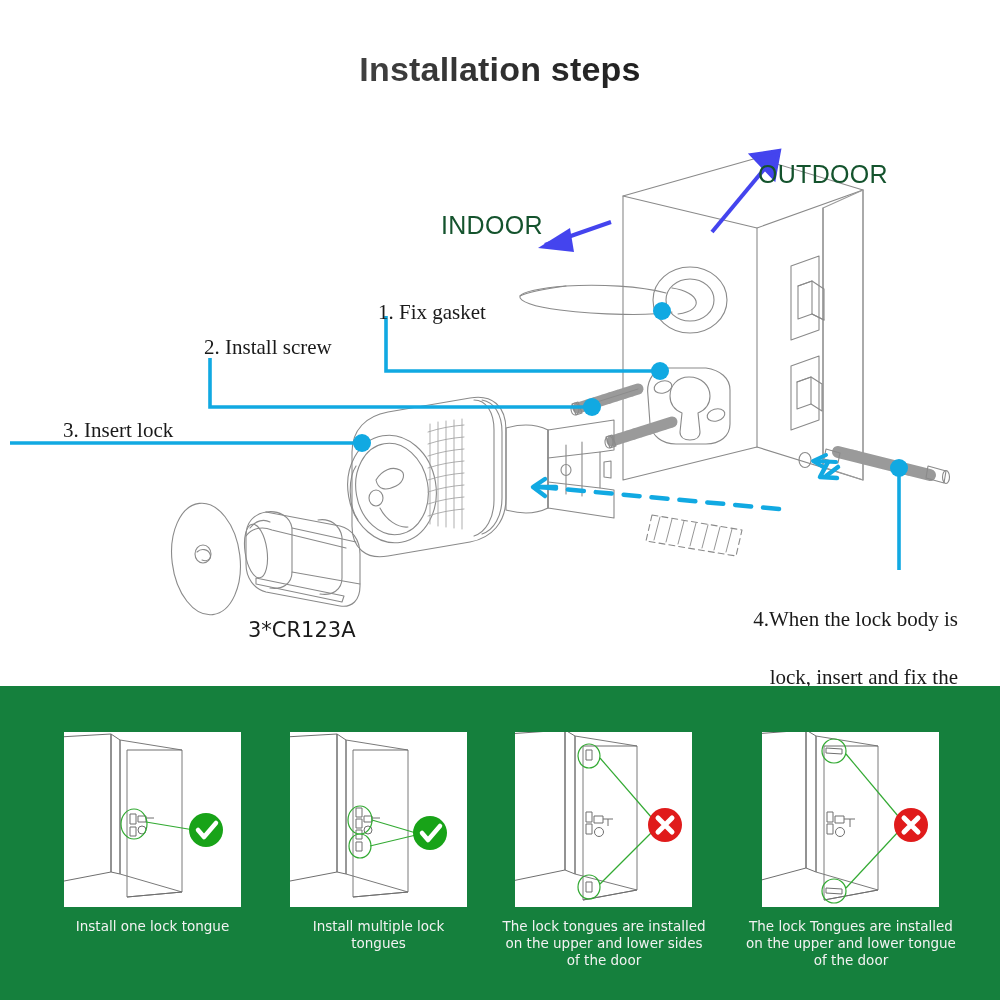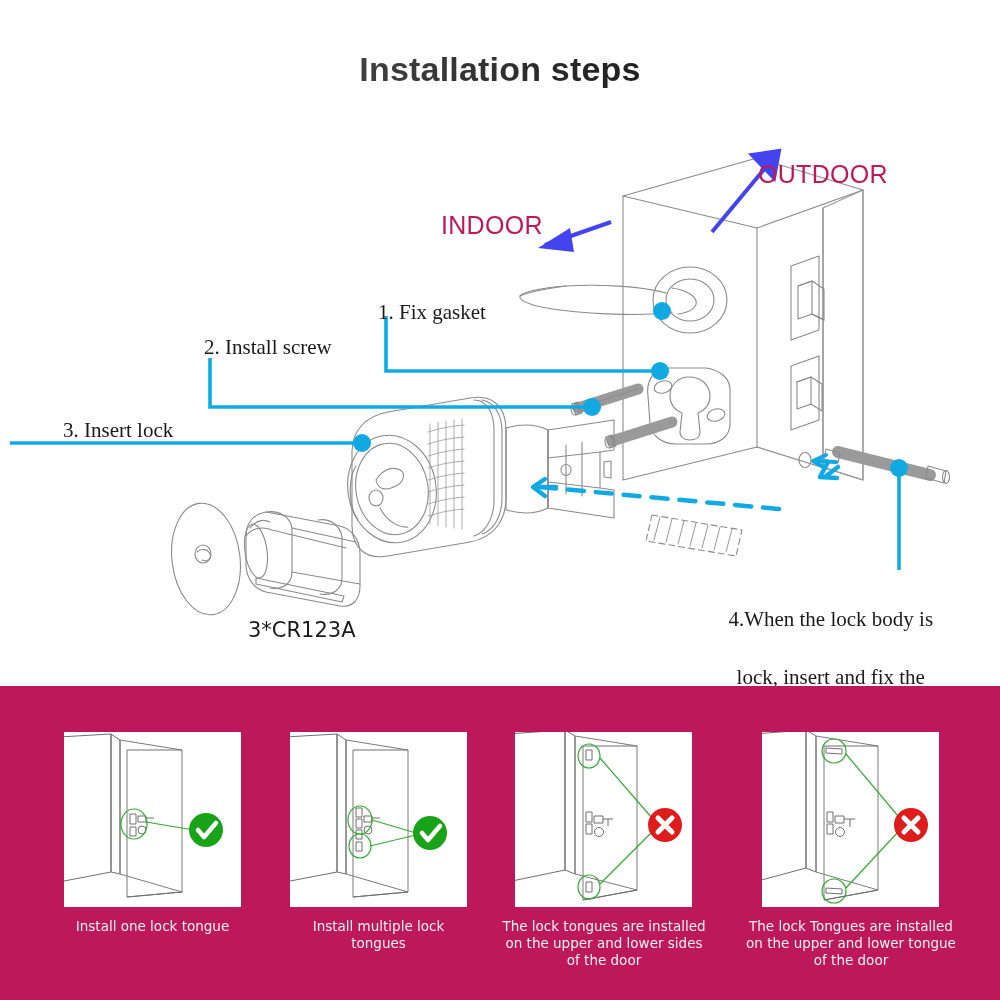--- a/index.html
+++ b/index.html
@@ -21,33 +21,33 @@
     color: transparent; -webkit-text-fill-color: transparent;
   }
 
   
   #upper { position: absolute; left: 0; top: 0; width: 1000px; height: 686px; }
   #upper svg { position: absolute; left: 0; top: 0; }
 
   .lbl { position: absolute; white-space: pre; }
 
   .dir-label {
-    color: #be185d; font-size: 25px; letter-spacing: .3px;
+    color: #14532d; font-size: 25px; letter-spacing: .3px;
     font-family: "Liberation Sans", sans-serif;
   }
   .step-label {
     color: #1a1a1a; font-size: 21px; line-height: 27px;
     font-family: Liberation Serif, serif;
   }
   .batt-label { color: #1a1a1a; font-size: 21px; font-family: "DejaVu Sans", sans-serif; }
 
   
   #lower {
     position: absolute; left: 0; top: 686px; width: 1000px; height: 314px;
-    background: #be185d;
+    background: #15803d;
   }
   .panel { position: absolute; top: 46px; width: 177px; }
   .panel-art {
     width: 177px; height: 175px; background: #ffffff;
     position: relative; overflow: hidden;
   }
   .panel-art svg { position: absolute; left: 0; top: 0; }
   .panel-caption {
     margin-top: 11px; width: 100%;
     color: #f2f2f2; font-size: 13.5px; line-height: 17px;
@@ -262,21 +262,21 @@
       </g>
     </svg>
 
     <div class="lbl dir-label" style="left:758px; top:160px;">OUTDOOR</div>
     <div class="lbl dir-label" style="left:441px; top:211px;">INDOOR</div>
 
     <div class="lbl step-label" style="left:378px; top:299px;">1. Fix gasket</div>
     <div class="lbl step-label" style="left:204px; top:334px;text-align:right;">2. Install screw</div>
     <div class="lbl step-label" style="left:63px; top:417px;">3. Insert lock</div>
 
-    <div class="lbl step-label" style="left:672px; top:576px; width:286px; text-align:center; line-height:29px;">
+    <div class="lbl step-label" style="left:672px; top:576px; width:286px; text-align:right; line-height:29px;">
       <span>4.When the lock body is</span><br>
       <span>lock, insert and fix the</span><br>
       <span>screw.</span>
     </div>
 
     <div class="lbl batt-label" style="left:248px; top:618px;">3*CR123A</div>
   </div>
 
   <div id="lower">
 

